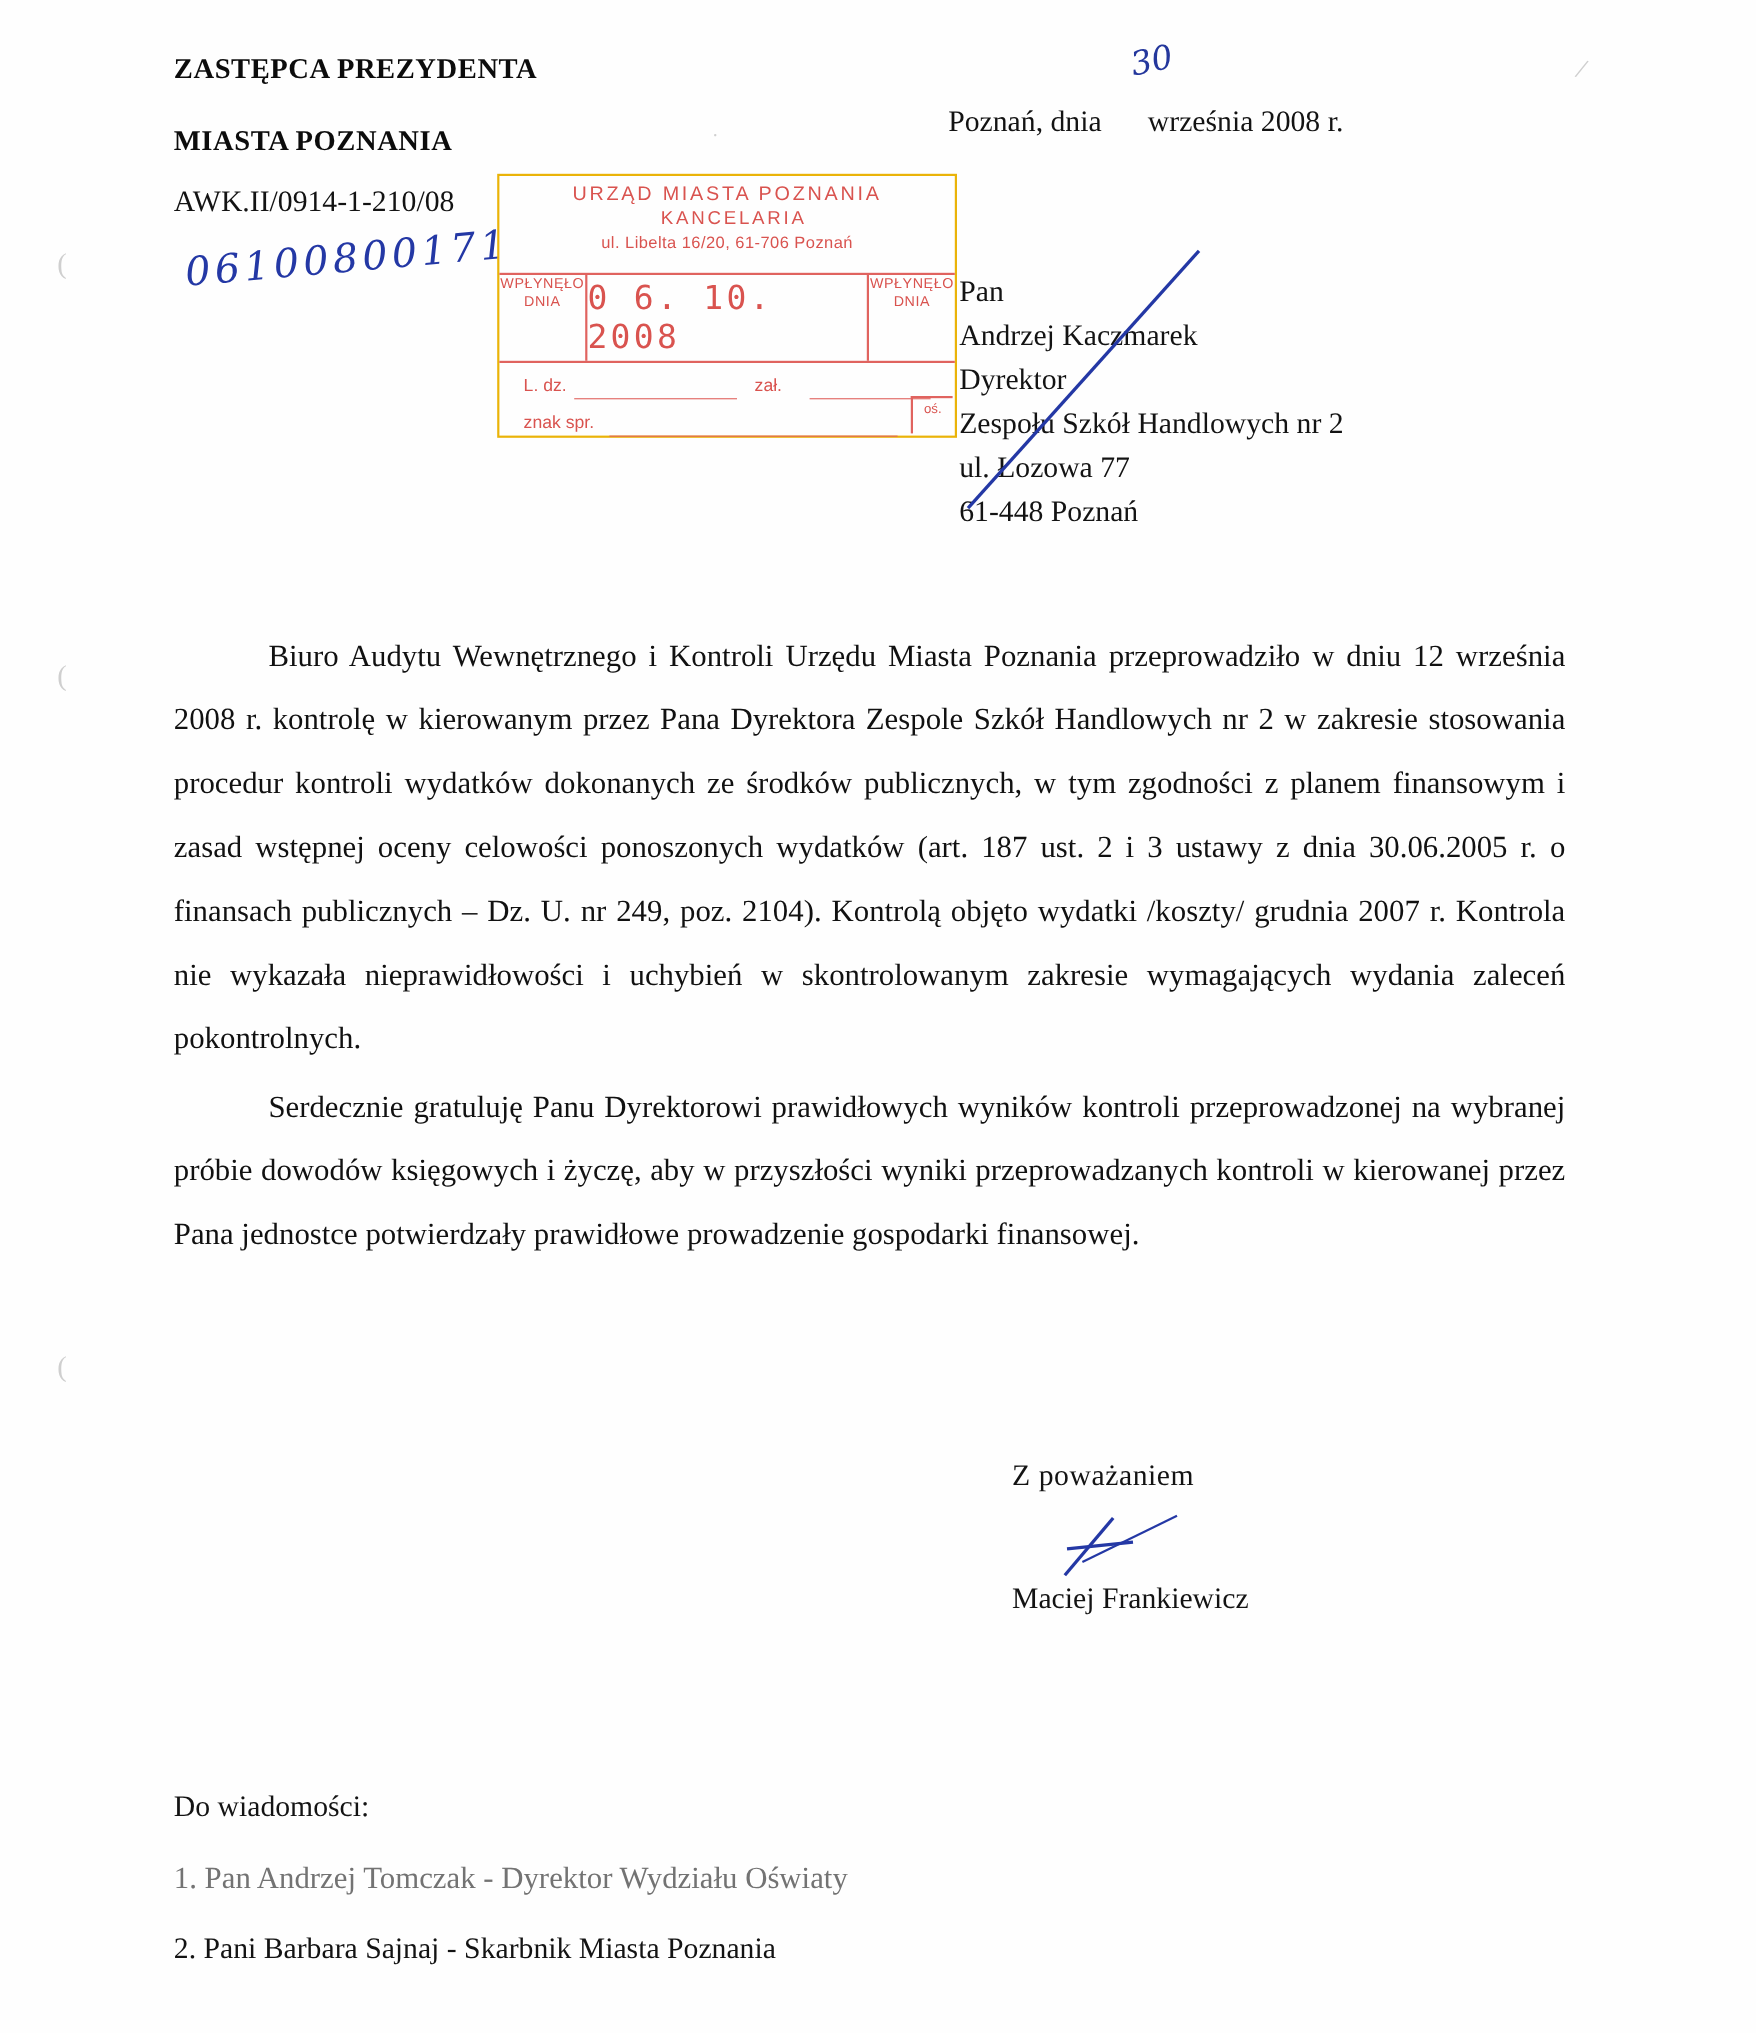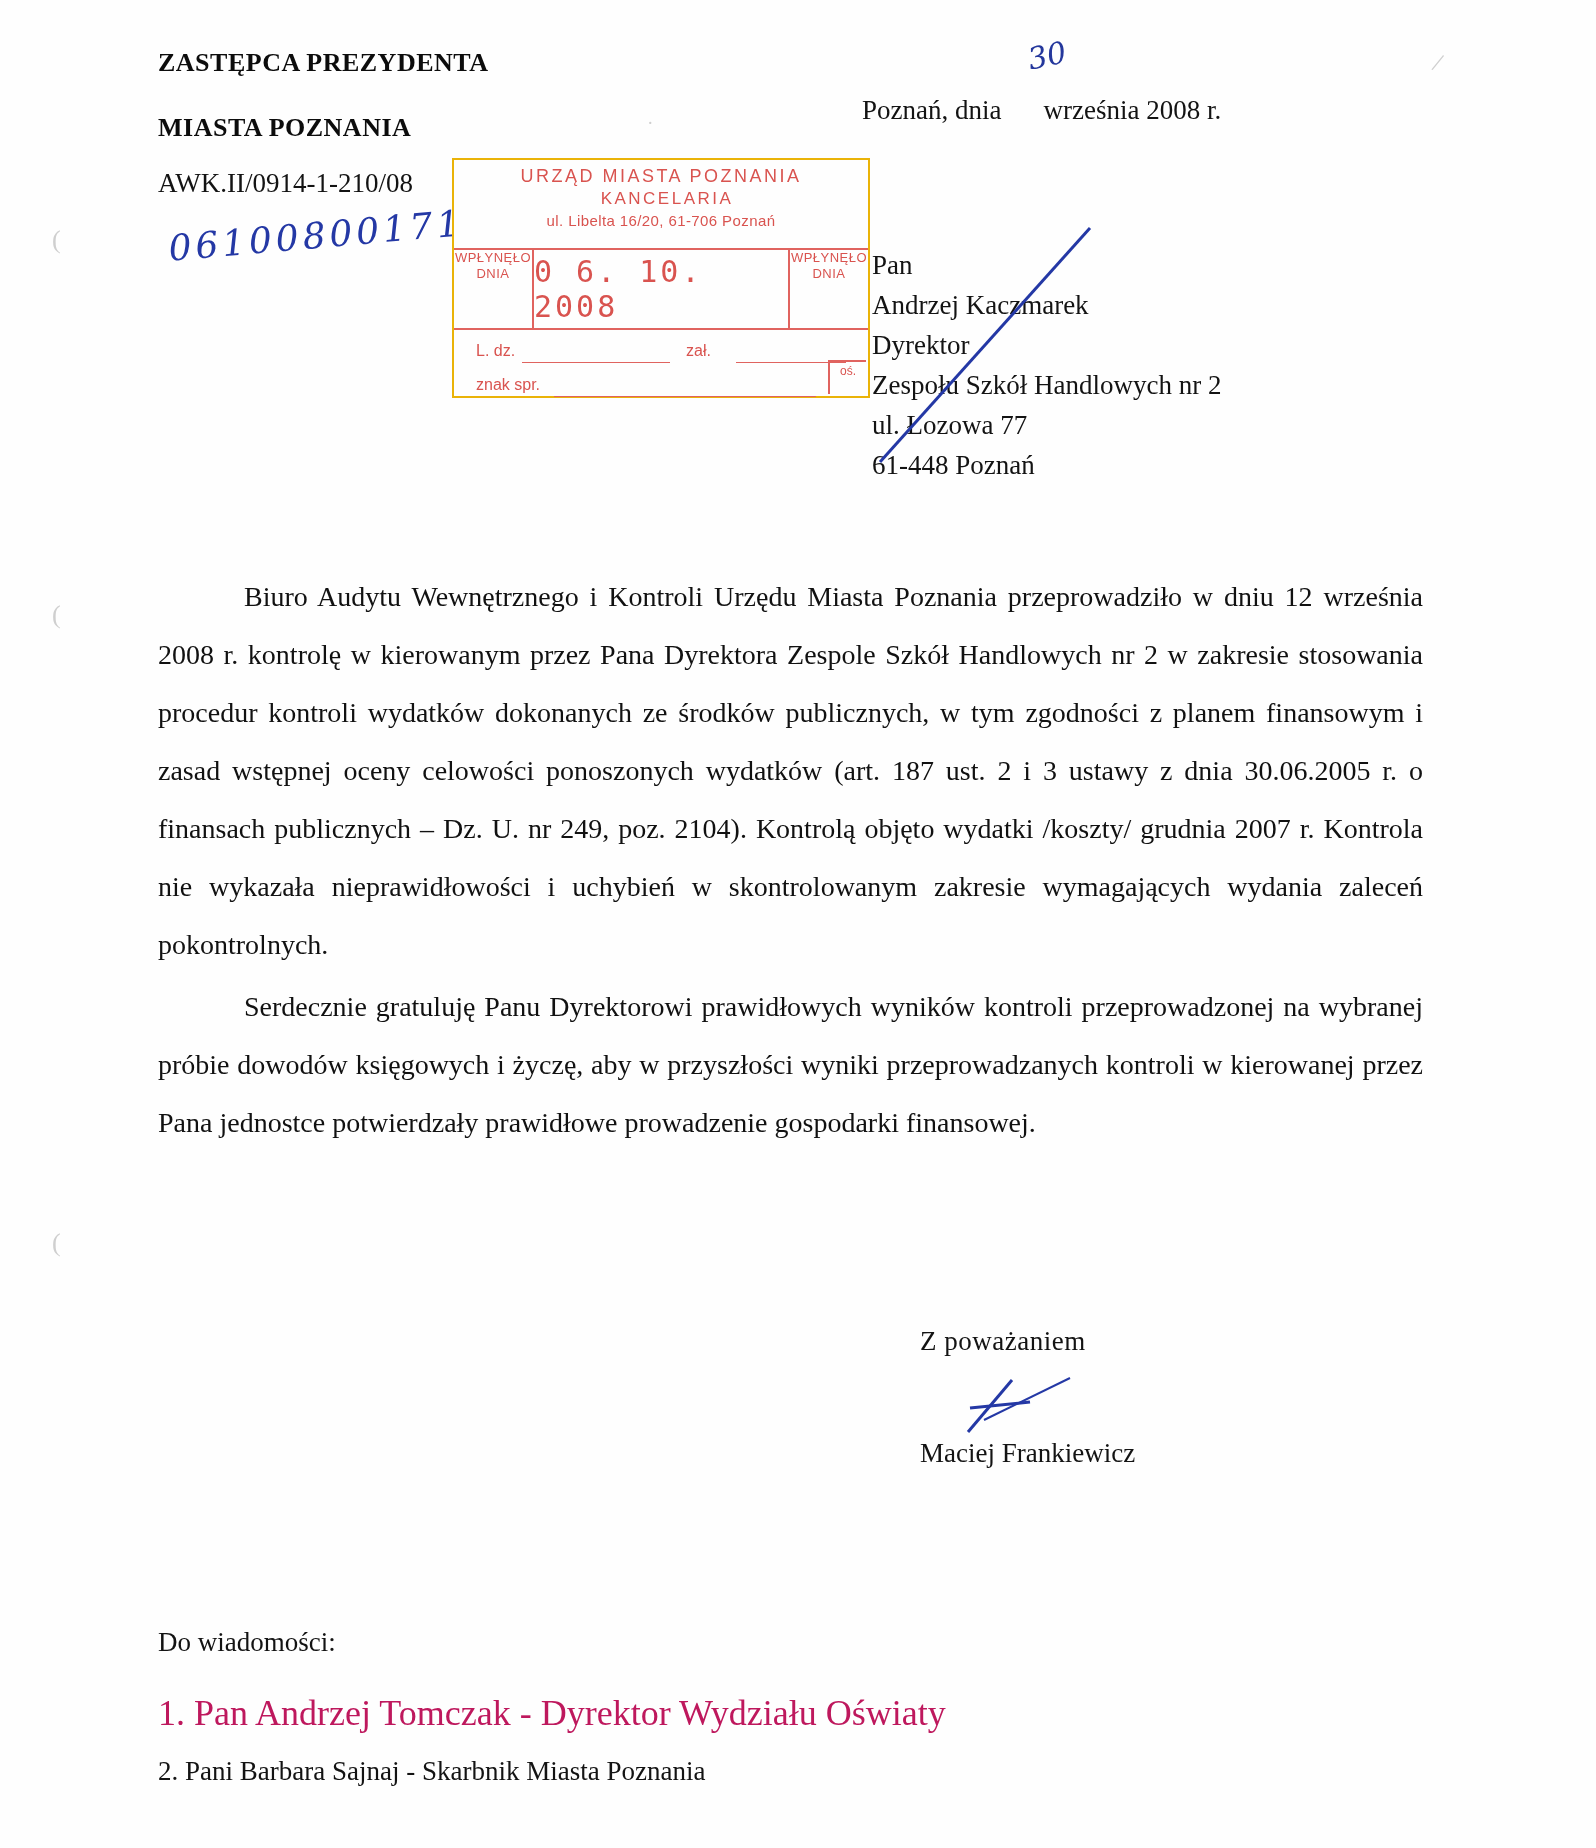--- a/index.html
+++ b/index.html
@@ -246,22 +246,22 @@
     position: absolute;
     left: 158px;
     top: 1627px;
     font-size: 27px;
     color: #131313;
   }
   .cc-1 {
     position: absolute;
     left: 158px;
     top: 1692px;
-    font-size: 36px;
-    color: #be185d;
+    font-size: 28px;
+    color: #737373;
   }
   .cc-2 {
     position: absolute;
     left: 158px;
     top: 1756px;
     font-size: 27px;
     color: #131313;
   }
 
   

